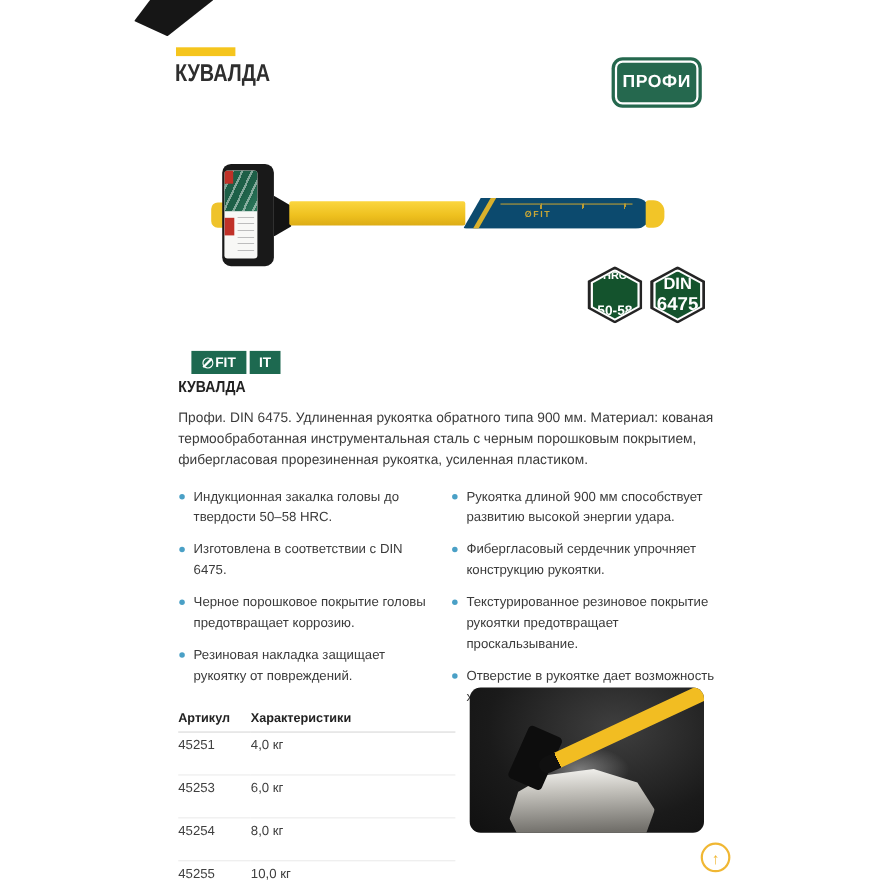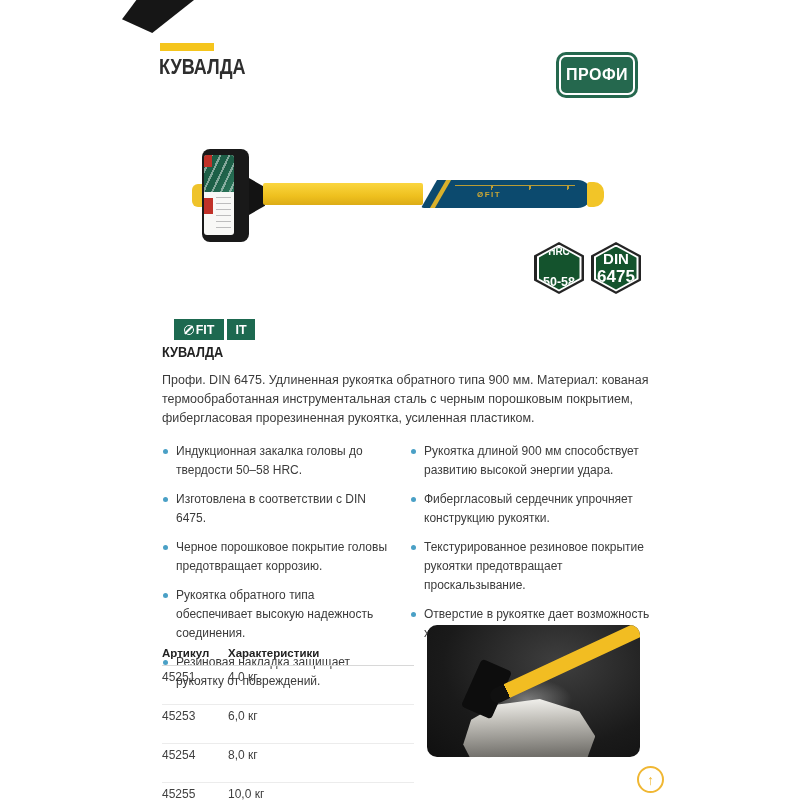--- a/index.html
+++ b/index.html
@@ -182,21 +182,20 @@
 
   <h2 class="product-name">КУВАЛДА</h2>
 
   <p class="description">Профи. DIN 6475. Удлиненная рукоятка обратного типа 900 мм. Материал: кованая термообработанная инструментальная сталь с черным порошковым покрытием, фибергласовая прорезиненная рукоятка, усиленная пластиком.</p>
 
   <div class="features">
     <ul class="col-left">
       <li><span class="dot"></span><span>Индукционная закалка головы до твердости 50–58 HRC.</span></li>
       <li><span class="dot"></span><span>Изготовлена в соответствии с DIN 6475.</span></li>
       <li><span class="dot"></span><span>Черное порошковое покрытие головы предотвращает коррозию.</span></li>
-      <li><span class="dot"></span><span>Рукоятка обратного типа обеспечивает высокую надежность соединения.</span></li>
       <li><span class="dot"></span><span>Резиновая накладка защищает рукоятку от повреждений.</span></li>
     </ul>
     <ul class="col-right">
       <li><span class="dot"></span><span>Рукоятка длиной 900 мм способствует развитию высокой энергии удара.</span></li>
       <li><span class="dot"></span><span>Фибергласовый сердечник упрочняет конструкцию рукоятки.</span></li>
       <li><span class="dot"></span><span>Текстурированное резиновое покрытие рукоятки предотвращает проскальзывание.</span></li>
       <li><span class="dot"></span><span>Отверстие в рукоятке дает возможность хранения в подвешенном положении.</span></li>
     </ul>
   </div>
 

